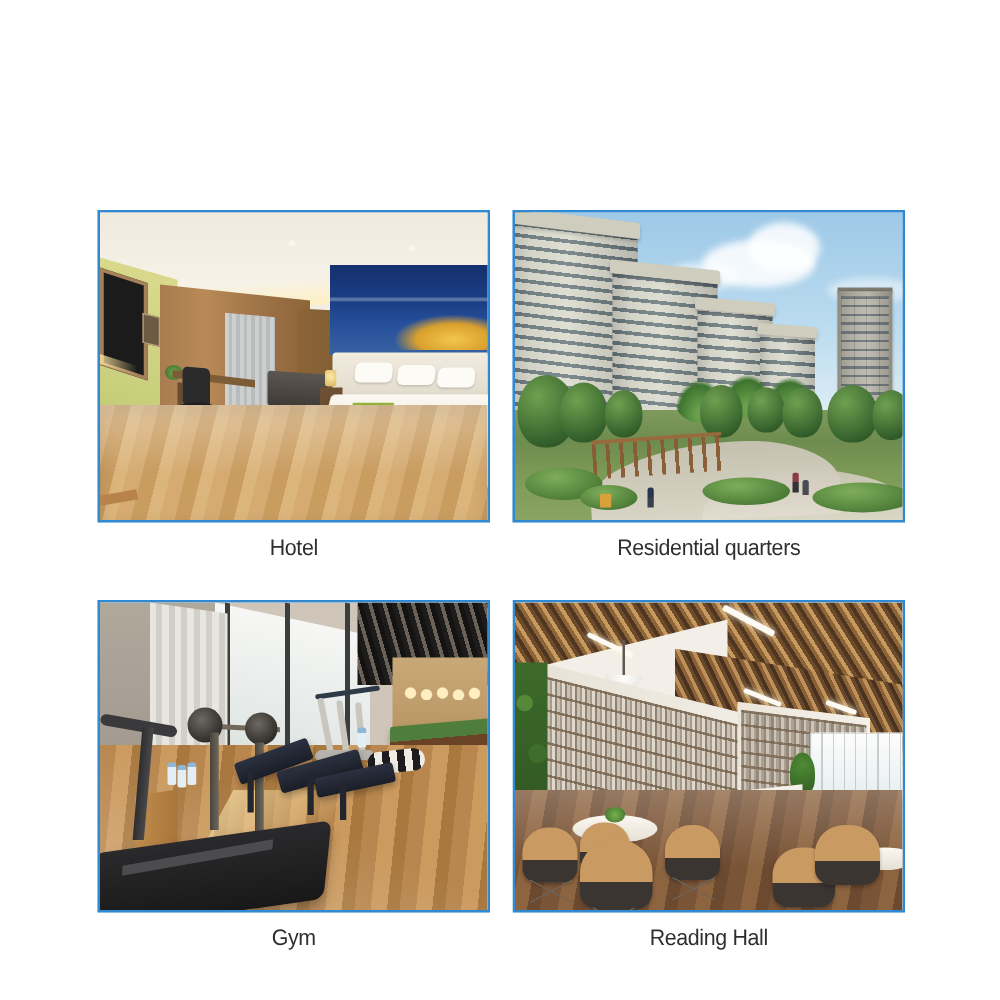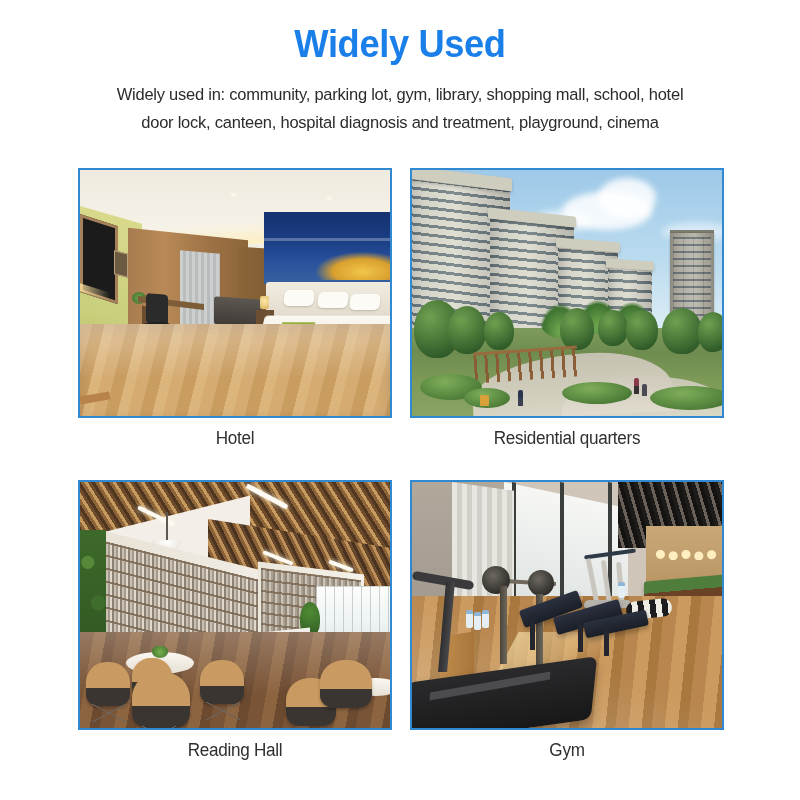--- a/index.html
+++ b/index.html
@@ -654,27 +654,20 @@
   .bt1 { left: 54px; top: 128px; }
   .bt2 { left: 62px; top: 130px; }
   .bt3 { left: 70px; top: 128px; }
   .bt4 { left: 206px; top: 100px; height: 16px; }
 </style>
 </head>
 <body>
 
 <div class="page">
 
-  <div class="header">
-    <h1 class="page-title">Widely Used</h1>
-    <div class="subtitle">
-      <span class="subtitle-line">Widely used in: community, parking lot, gym, library, shopping mall, school, hotel</span>
-      <span class="subtitle-line">door lock, canteen, hospital diagnosis and treatment, playground, cinema</span>
-    </div>
-  </div>
 
   <div class="gallery">
 
     <div class="grid-row row-1">
 
       <div class="card">
         <div class="photo-frame">
           <div class="photo">
             <div class="hotel-bg"></div>
             <div class="ceiling"></div>
@@ -754,57 +747,20 @@
             <div class="person pr2"></div>
             <div class="person pr3"></div>
           </div>
         </div>
         <div class="caption">Residential quarters</div>
       </div>
 
     </div>
 
     <div class="grid-row row-2">
-
-      <div class="card">
-        <div class="photo-frame">
-          <div class="photo">
-            <div class="lib-bg"></div>
-            <div class="slat-ceiling"></div>
-            <div class="slat-ceiling-2"></div>
-            <div class="ceil-strip cs1"></div>
-            <div class="ceil-strip cs2"></div>
-            <div class="ceil-strip cs3"></div>
-            <div class="ceil-strip cs4"></div>
-            <div class="pendant-cord"></div>
-            <div class="pendant"></div>
-            <div class="shelf-wall"></div>
-            <div class="shelf-wall-2"></div>
-            <div class="green-wall"></div>
-            <div class="lib-window"></div>
-            <div class="lib-plant2"></div>
-            <div class="lib-counter"></div>
-            <div class="lib-floor"></div>
-            <div class="lib-floor-sheen"></div>
-            <div class="lib-table lt1"></div>
-            <div class="lib-table lt2"></div>
-            <div class="lib-plant"></div>
-            <div class="lib-chair lc1"></div>
-            <div class="lib-chair lc2"></div>
-            <div class="lib-chair lc4"></div>
-            <div class="lib-chair lc5"></div>
-            <div class="lib-chair lc6"></div>
-            <div class="lib-chair lc3"></div>
-            <div class="chair-legs cl1"></div>
-            <div class="chair-legs cl2"></div>
-            <div class="chair-legs cl3"></div>
-          </div>
-        </div>
-        <div class="caption">Reading Hall</div>
-      </div>
 
       <div class="card">
         <div class="photo-frame">
           <div class="photo">
             <div class="gym-bg"></div>
             <div class="gym-wall"></div>
             <div class="gym-glass"></div>
             <div class="gym-mullion gm1"></div>
             <div class="gym-mullion gm2"></div>
             <div class="gym-mullion gm3"></div>
@@ -840,15 +796,52 @@
             <div class="bottle bt4"></div>
             <div class="treadmill-arm"></div>
             <div class="treadmill-post"></div>
             <div class="treadmill"></div>
             <div class="treadmill-belt"></div>
           </div>
         </div>
         <div class="caption">Gym</div>
       </div>
 
+      <div class="card">
+        <div class="photo-frame">
+          <div class="photo">
+            <div class="lib-bg"></div>
+            <div class="slat-ceiling"></div>
+            <div class="slat-ceiling-2"></div>
+            <div class="ceil-strip cs1"></div>
+            <div class="ceil-strip cs2"></div>
+            <div class="ceil-strip cs3"></div>
+            <div class="ceil-strip cs4"></div>
+            <div class="pendant-cord"></div>
+            <div class="pendant"></div>
+            <div class="shelf-wall"></div>
+            <div class="shelf-wall-2"></div>
+            <div class="green-wall"></div>
+            <div class="lib-window"></div>
+            <div class="lib-plant2"></div>
+            <div class="lib-counter"></div>
+            <div class="lib-floor"></div>
+            <div class="lib-floor-sheen"></div>
+            <div class="lib-table lt1"></div>
+            <div class="lib-table lt2"></div>
+            <div class="lib-plant"></div>
+            <div class="lib-chair lc1"></div>
+            <div class="lib-chair lc2"></div>
+            <div class="lib-chair lc4"></div>
+            <div class="lib-chair lc5"></div>
+            <div class="lib-chair lc6"></div>
+            <div class="lib-chair lc3"></div>
+            <div class="chair-legs cl1"></div>
+            <div class="chair-legs cl2"></div>
+            <div class="chair-legs cl3"></div>
+          </div>
+        </div>
+        <div class="caption">Reading Hall</div>
+      </div>
+
     </div>
   </div>
 </div>
 
 </body></html>

